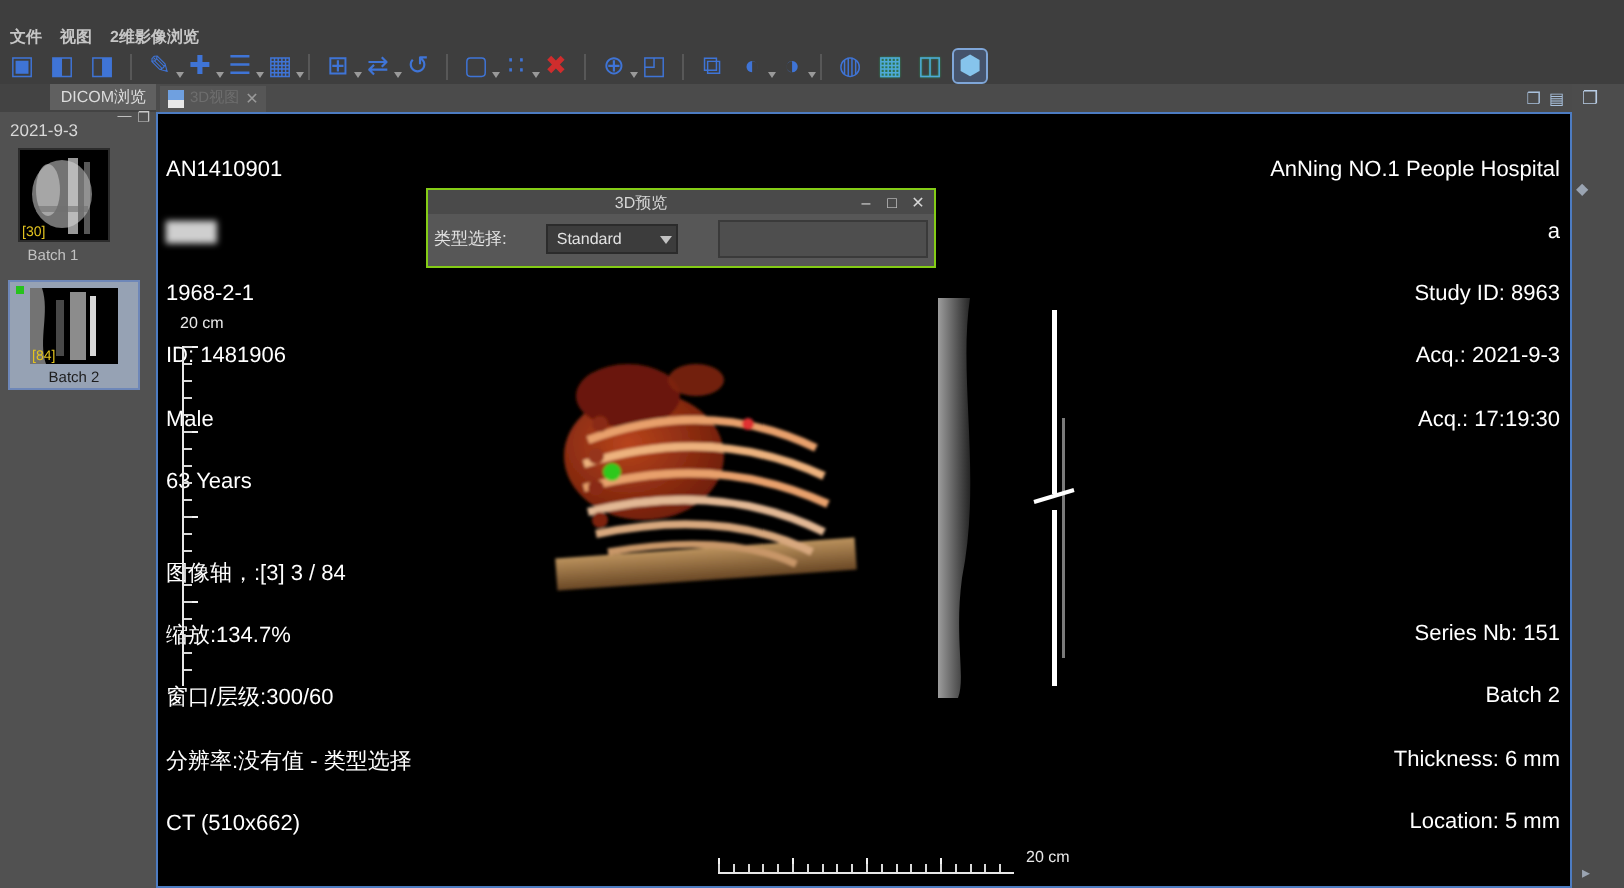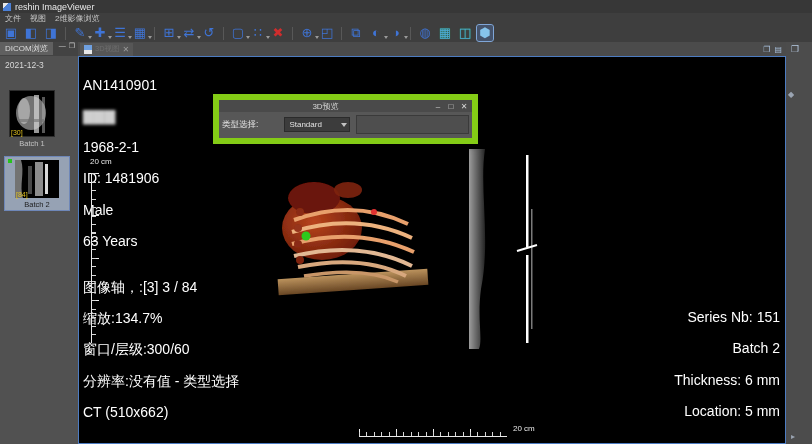--- a/index.html
+++ b/index.html
@@ -4,39 +4,39 @@
 <style>
   html,body{margin:0;padding:0;background:#222;}
   #app{position:relative;width:812px;height:444px;background:#3e3e3e;overflow:hidden;
        font-family:"Liberation Sans","DejaVu Sans",sans-serif;color:#ddd;-webkit-font-smoothing:antialiased;}
   
   .titlebar{position:absolute;left:0;top:0;width:100%;height:13px;background:#373737;
             display:flex;align-items:center;font-size:9px;color:#e8e8e8;}
   .applogo{width:8px;height:8px;margin:0 4px 0 3px;
            background:linear-gradient(135deg,#e8e8e8 0 32%,#4a80d8 32%);}
   .menubar{position:absolute;left:0;top:13px;height:11px;display:flex;gap:9px;align-items:flex-start;
-           padding-left:5px;font-size:8px;color:#c6c6c6;}
+           padding-left:5px;font-size:8px;color:#c6c6c6;font-weight:bold;}
   .menubar span{cursor:default;}
   .toolbar{position:absolute;left:3px;top:24px;height:18px;display:flex;align-items:center;gap:4px;}
   .tsep{width:1px;height:13px;background:#585858;margin:0 2px;}
   .tool{position:relative;width:16px;height:16px;text-align:center;font-size:13px;line-height:16px;
         color:#3f74d6;cursor:pointer;}
   .tool.red{color:#cf2d2d;}
   .tool.colorful{color:#4fa8d8;text-shadow:0 0 1px #2a6;}
   .tool.active{background:#45536b;outline:1px solid #7fa6d8;border-radius:2px;color:#86c4ec;}
   .dd{position:absolute;right:-4px;bottom:2px;width:0;height:0;
       border-left:2px solid transparent;border-right:2px solid transparent;border-top:3px solid #9a9a9a;}
   
   .sidebar{position:absolute;left:0;top:42px;width:78px;bottom:0;background:#515151;}
-  .side-tabrow{height:14px;background:#434343;display:flex;align-items:flex-start;}
+  .side-tabrow{height:14px;background:#434343;display:flex;align-items:flex-end;flex-direction:column;}
   .side-tab{height:13px;line-height:13px;background:#606060;color:#dcdcdc;font-size:8px;padding:0 5px;}
   .side-winbtns{margin-left:auto;display:flex;gap:3px;padding:0 3px 2px 0;font-size:7px;color:#c8c8c8;}
   .side-winbtns span{cursor:pointer;}
   .side-date{font-size:8.5px;color:#d8d8d8;padding:4px 0 2px 5px;}
-  .thumb1wrap{width:46px;margin:18px 0 0 9px;text-align:center;}
+  .thumb1wrap{width:35px;margin:2px 0 0 9px;text-align:center;}
   .thumb1{position:relative;width:44px;height:45px;background:#000;border:1px solid #2c2c2c;cursor:pointer;}
   .thumbcount{position:absolute;left:1px;bottom:0;font-size:7px;color:#e2c31f;}
   .thumbcap1{font-size:7.5px;color:#c2c2c2;margin-top:2px;}
   .thumb2wrap{position:relative;width:64px;margin:8px 0 0 4px;background:#96a2b4;
               border:1px solid #6e87b8;padding:3px 0 0 0;text-align:center;cursor:pointer;}
   .thumb2{position:relative;width:44px;height:38px;background:#000;margin:0 auto;}
   .greendot{position:absolute;left:3px;top:2px;width:4px;height:4px;background:#27c31c;}
   .thumbcap2{font-size:7.5px;color:#1d1d1d;margin:2px 0 1px;}
   
   .main{position:absolute;left:78px;top:42px;width:708px;bottom:0;}
@@ -44,68 +44,64 @@
             display:flex;align-items:center;}
   .vtab{display:flex;align-items:center;height:13px;background:#565656;padding:0 4px;gap:3px;margin-left:2px;
         cursor:pointer;}
   .vtab .docicon{width:8px;height:9px;background:linear-gradient(180deg,#6fa0e0 0 55%,#e8e8e8 55%);}
   .vtab .lbl{font-size:7.5px;color:#6e6e6e;}
   .vtab .x{font-size:8px;color:#9a9a9a;cursor:pointer;}
   .stripicons{margin-left:auto;display:flex;gap:4px;padding-right:4px;font-size:8px;color:#a8c0dc;}
   .stripicons span{cursor:pointer;}
   .viewport{position:absolute;left:0;top:14px;right:0;bottom:0;background:#000;
             border:1px solid #4d7cc2;box-sizing:border-box;cursor:crosshair;}
-  .ov{position:absolute;font-size:14px;line-height:10.4px;color:#fff;white-space:pre;}
+  .ov{position:absolute;font-size:11px;line-height:10.4px;color:#fff;white-space:pre;}
   .tl{left:4px;top:2px;}
   .tr{right:5px;top:2px;text-align:right;}
   .bl{left:4px;bottom:5px;}
   .br{right:5px;bottom:6px;text-align:right;}
   .masked{filter:blur(1.6px);color:#cfcfcf;}
   .vruler{position:absolute;left:12px;top:116px;width:8px;height:170px;border-left:1px solid #e8e8e8;
           background-image:repeating-linear-gradient(to bottom,#d8d8d8 0 1px,transparent 1px 8.5px),
                            repeating-linear-gradient(to bottom,#f2f2f2 0 1px,transparent 1px 42.5px);
           background-size:4px 100%,7px 100%;background-repeat:no-repeat,no-repeat;}
   .vrlabel{position:absolute;left:11px;top:100px;font-size:8px;color:#e8e8e8;}
   .hruler{position:absolute;left:280px;top:371px;width:148px;height:8px;border-bottom:1px solid #e8e8e8;
           background-image:repeating-linear-gradient(to right,#d8d8d8 0 1px,transparent 1px 7.4px),
                            repeating-linear-gradient(to right,#f2f2f2 0 1px,transparent 1px 37px);
           background-size:100% 4px,100% 7px;background-repeat:no-repeat,no-repeat;
           background-position:left bottom,left bottom;}
   .hrlabel{position:absolute;left:434px;top:367px;font-size:8px;color:#e8e8e8;}
   .volimg{position:absolute;left:177px;top:119px;}
   .scoutimg{position:absolute;left:390px;top:92px;}
   
   .dialog{position:absolute;left:134px;top:37px;width:253px;height:38px;background:#575757;
-          border:6px solid #84cc16;box-shadow:0 2px 6px rgba(0,0,0,.6);}
+          border:1px solid #84cc16;box-shadow:0 2px 6px rgba(0,0,0,.6);}
   .dlg-title{height:12px;background:#4a4a4a;display:flex;align-items:center;font-size:8px;color:#d6d6d6;}
   .dlg-title .t{flex:1;text-align:center;}
   .dlg-btns{display:flex;gap:1px;padding-right:2px;}
   .dlg-btns span{width:12px;text-align:center;font-size:8px;color:#d6d6d6;cursor:pointer;}
-  .dlg-body{display:flex;align-items:center;height:25px;padding:0 3px;gap:6px;}
+  .dlg-body{display:flex;align-items:center;height:25px;padding:0 3px;gap:20px;}
   .dlg-label{font-size:8.5px;color:#e2e2e2;}
   .combo{position:relative;width:60px;height:13px;background:#3c3c3c;border:1px solid #2b2b2b;
-         font-size:8px;color:#e2e2e2;line-height:13px;padding-left:4px;cursor:pointer;margin-left:20px;}
+         font-size:8px;color:#e2e2e2;line-height:13px;padding-left:4px;cursor:pointer;}
   .combo .ca{position:absolute;right:2px;top:5px;width:0;height:0;border-left:3px solid transparent;
              border-right:3px solid transparent;border-top:4px solid #c2c2c2;}
   .dlg-field{flex:1;height:17px;background:#4e4e4e;border:1px solid #3a3a3a;}
   
   .rightstrip{position:absolute;right:0;top:42px;width:26px;bottom:0;background:#4c4c4c;}
   .rs-top{position:absolute;left:5px;top:2px;font-size:9px;color:#b8cce4;cursor:pointer;}
   .rs-collapse{position:absolute;left:2px;top:48px;font-size:8px;color:#9aa4b2;cursor:pointer;}
   .rs-bottom{position:absolute;left:5px;bottom:3px;font-size:8px;color:#9aa4b2;cursor:pointer;}
 </style>
 </head>
 <body>
 
 <div id="app">
 
-  <div class="titlebar">
-    <span class="applogo"></span>
-    <span>reshin ImageViewer</span>
-  </div>
 
   <div class="menubar">
     <span>文件</span>
     <span>视图</span>
     <span>2维影像浏览</span>
   </div>
 
   <div class="toolbar">
       <span class="tool">▣</span>
       <span class="tool">◧</span>
@@ -138,21 +134,21 @@
     </div>
 
   <div class="sidebar">
     <div class="side-tabrow">
       <span class="side-tab">DICOM浏览</span>
       <span class="side-winbtns">
         <span>—</span>
         <span>❐</span>
       </span>
     </div>
-    <div class="side-date">2021-12-3</div>
+    <div class="side-date">2021-9-3</div>
 
     <div class="thumb1wrap">
       <div class="thumb1">
         <svg width="44" height="45">
           <rect width="44" height="45" fill="#000"></rect>
           <ellipse cx="21" cy="22" rx="15" ry="17" fill="#9a9a9a" opacity="0.75"></ellipse>
           <ellipse cx="14" cy="20" rx="6" ry="13" fill="#c8c8c8" opacity="0.6"></ellipse>
           <rect x="24" y="4" width="5" height="38" fill="#d8d8d8" opacity="0.7"></rect>
           <rect x="32" y="6" width="3" height="36" fill="#b0b0b0" opacity="0.5"></rect>
           <rect x="8" y="28" width="26" height="3" fill="#707070" opacity="0.6"></rect>
@@ -195,20 +191,27 @@
 
       <div class="ov tl">
         <div>AN1410901</div>
         <div class="masked">▇▇▇</div>
         <div>1968-2-1</div>
         <div>ID: 1481906</div>
         <div>Male</div>
         <div>63 Years</div>
       </div>
 
+      <div class="ov tr">
+        <div>AnNing NO.1 People Hospital</div>
+        <div>a</div>
+        <div>Study ID: 8963</div>
+        <div>Acq.: 2021-9-3</div>
+        <div>Acq.: 17:19:30</div>
+      </div>
 
       <div class="ov bl">
         <div>图像轴，:[3] 3 / 84</div>
         <div>缩放:134.7%</div>
         <div>窗口/层级:300/60</div>
         <div>分辨率:没有值 - 类型选择</div>
         <div>CT (510x662)</div>
       </div>
 
       <div class="ov br">

